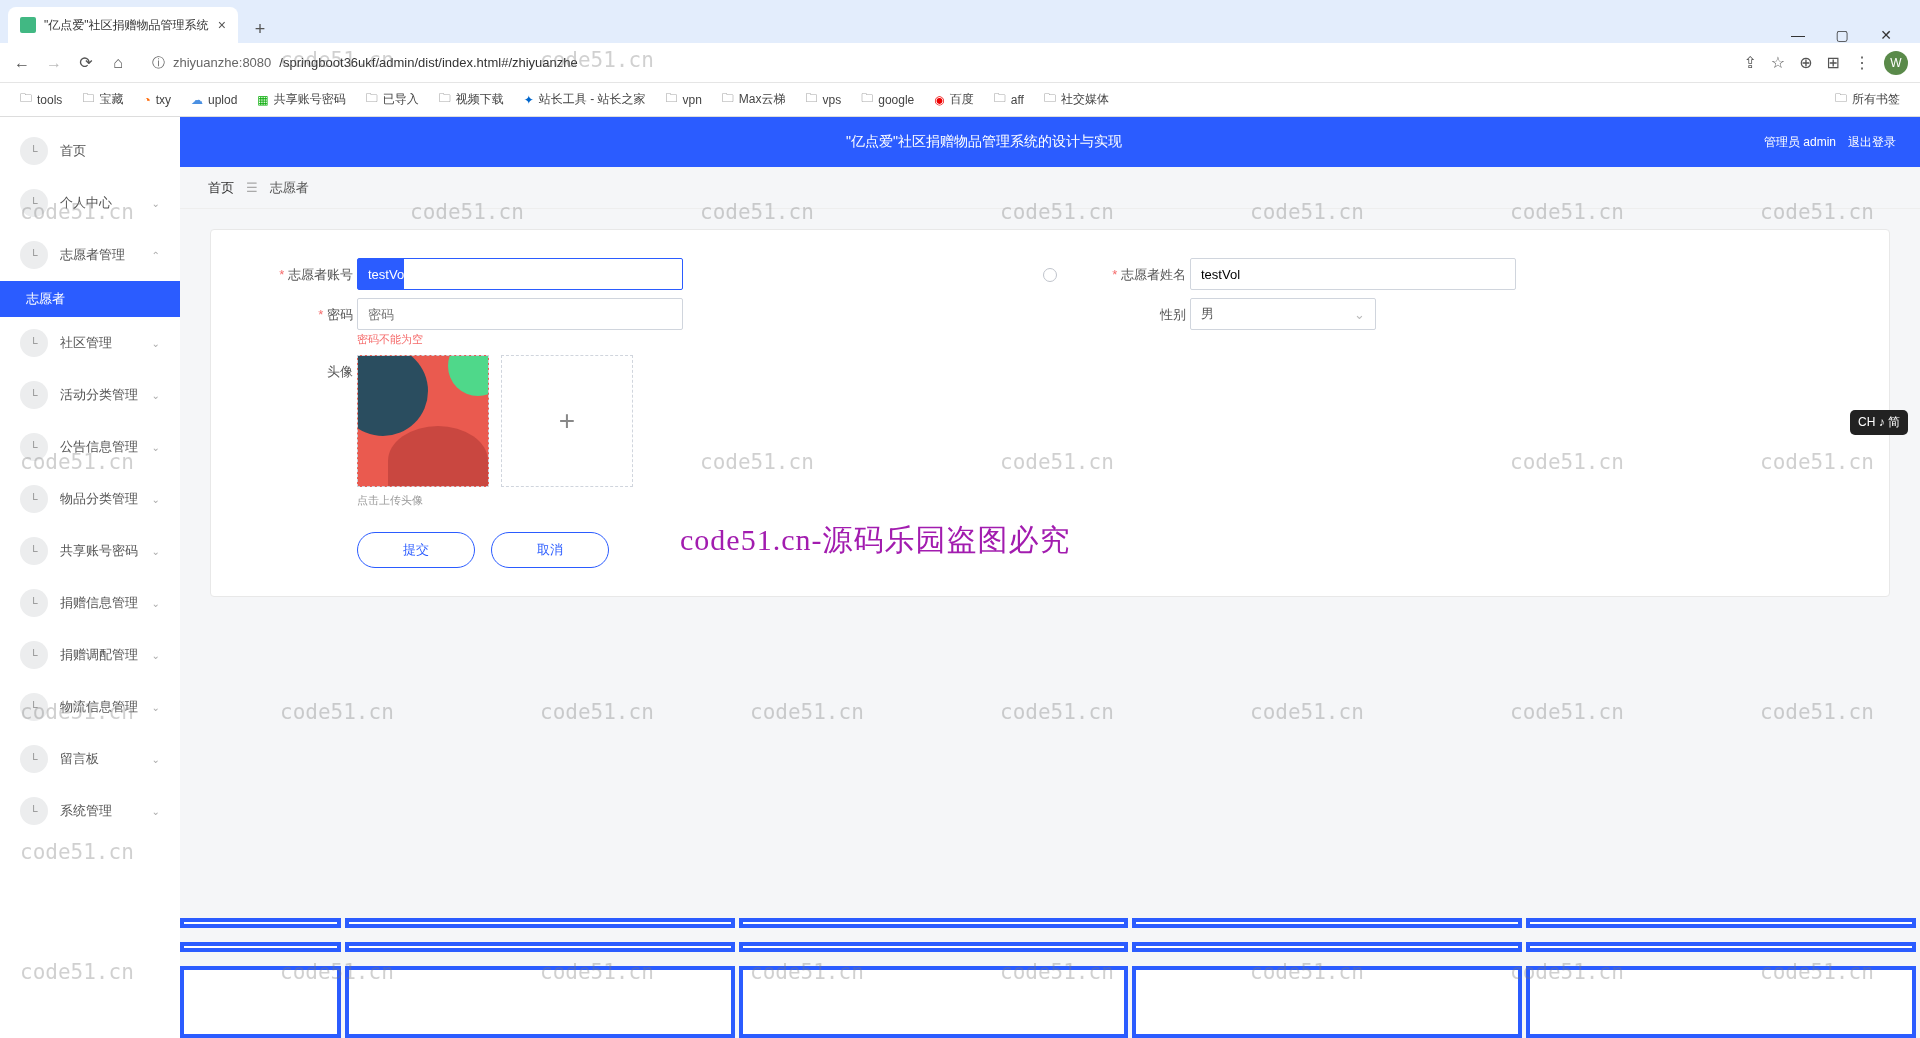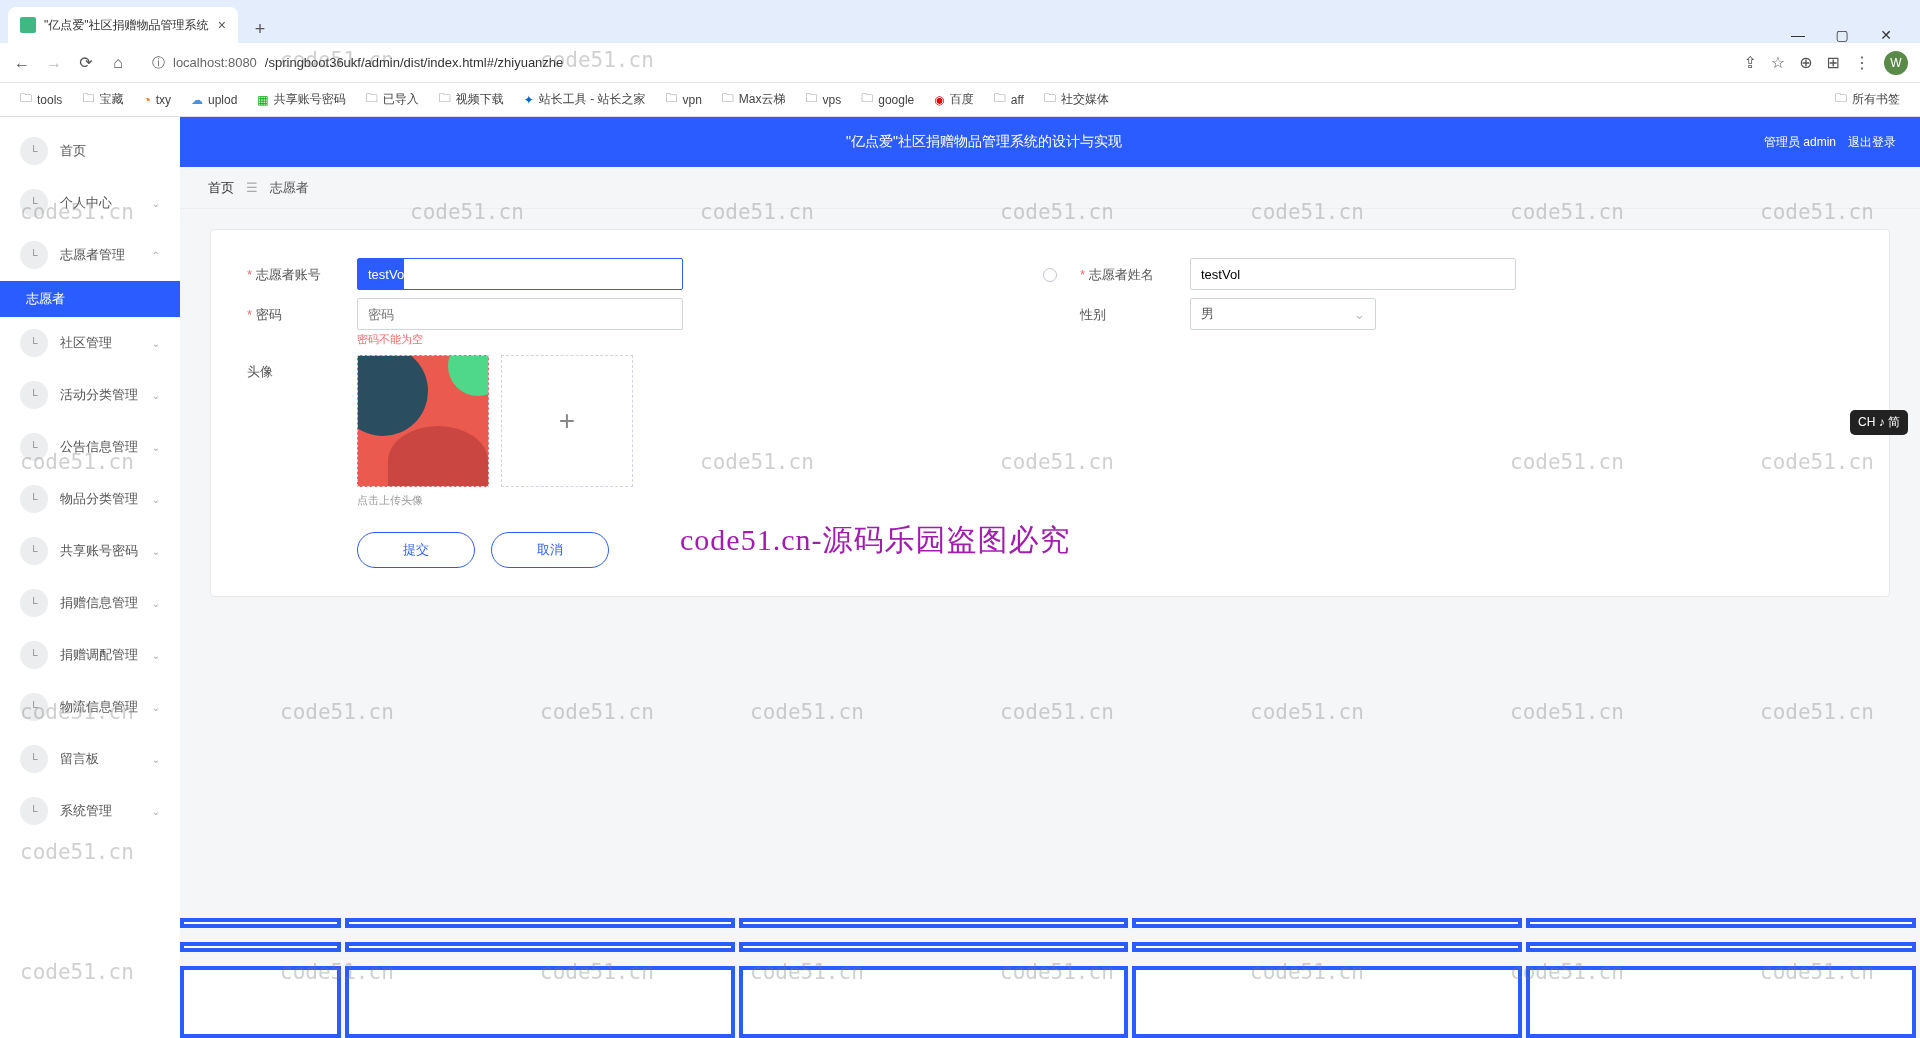--- a/index.html
+++ b/index.html
@@ -43,21 +43,21 @@
 .topbar-logout { font-size: 12px; cursor: pointer; }
 
 .breadcrumb { height: 42px; display: flex; align-items: center; padding: 0 28px; gap: 12px; font-size: 13px; color: #555; border-bottom: 1px solid #eee; }
 .bc-home { color: #333; font-weight: 500; }
 .bc-sep { color: #aaa; }
 
 .content { padding: 20px 30px; }
 .card { background: #fff; border: 1px solid #e8e8e8; border-radius: 4px; padding: 28px 36px; }
 .form-row { display: flex; margin-bottom: 8px; }
 .form-col { flex: 1; display: flex; align-items: flex-start; }
-.form-label { width: 110px; padding-right: 4px; padding-top: 8px; font-size: 13px; color: #555; }
+.form-label { width: 110px; text-align: right; padding-right: 4px; padding-top: 8px; font-size: 13px; color: #555; }
 .req::before { content: "* "; color: #f56c6c; }
 .form-input { width: 326px; height: 32px; border: 1px solid #d0d5dd; border-radius: 2px; padding: 0 10px; font-size: 13px; outline: none; }
 .form-input.focus { border-color: #2b5cff; }
 .form-select { width: 186px; height: 32px; border: 1px solid #d0d5dd; border-radius: 2px; padding: 0 10px; font-size: 13px; display: flex; align-items: center; justify-content: space-between; color: #555; }
 .err-text { font-size: 11px; color: #f56c6c; margin-top: 2px; }
 .hint-text { font-size: 11px; color: #999; margin-top: 6px; }
 
 .avatar-box { display: flex; gap: 12px; }
 .avatar-preview { width: 132px; height: 132px; border: 1px dashed #d0d5dd; background: #ea5a4f; position: relative; overflow: hidden; }
 .avatar-preview .blob1 { position: absolute; width: 90px; height: 90px; background: #2a4d5f; border-radius: 50%; top: -10px; left: -20px; }
@@ -102,21 +102,21 @@
   </div>
 </div>
 
 <div class="url-bar-row">
   <span class="nav-btn">←</span>
   <span class="nav-btn" style="opacity:.4">→</span>
   <span class="nav-btn">⟳</span>
   <span class="nav-btn">⌂</span>
   <div class="url-box">
     <span class="url-icon">ⓘ</span>
-    <span class="url-prefix">localhost:8080</span>
+    <span class="url-prefix">zhiyuanzhe:8080</span>
     <span class="url-prefix" style="color:#333">/springboot36ukf/admin/dist/index.html#/zhiyuanzhe</span>
   </div>
   <div class="url-actions">
     <span>⇪</span>
     <span>☆</span>
     <span>⊕</span>
     <span>⊞</span>
     <span>⋮</span>
     <span class="avatar-circ">W</span>
   </div>

